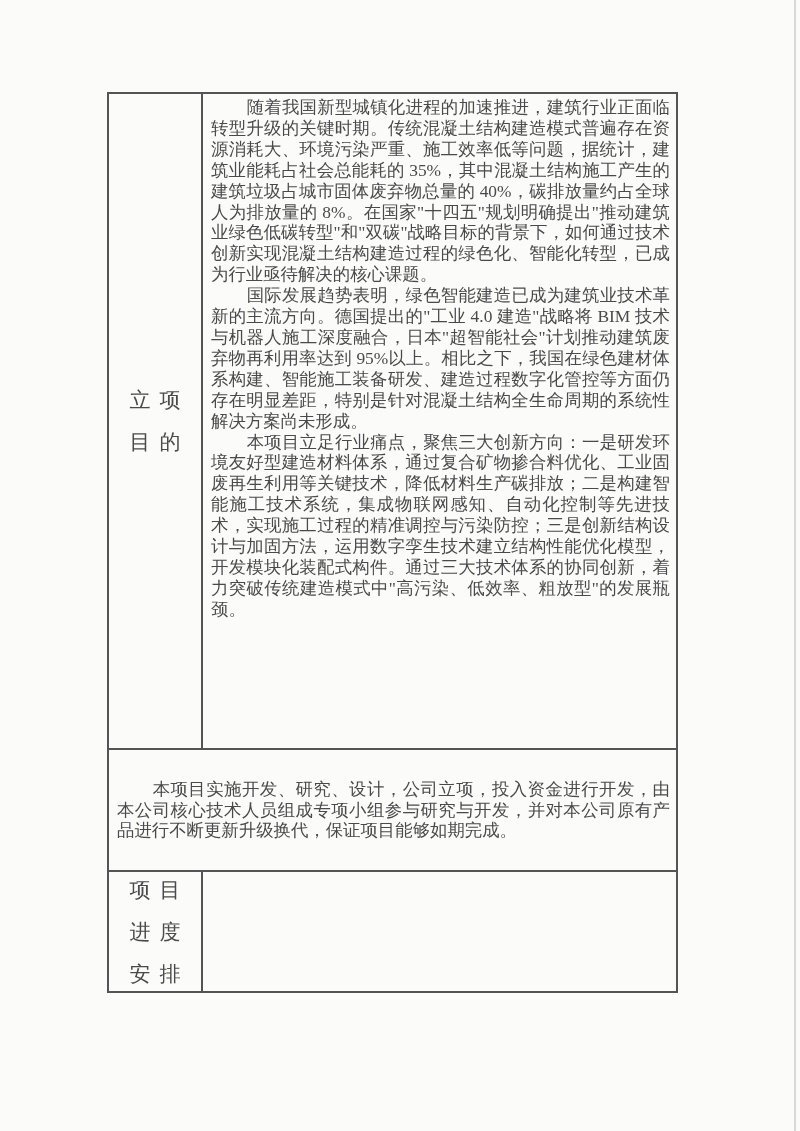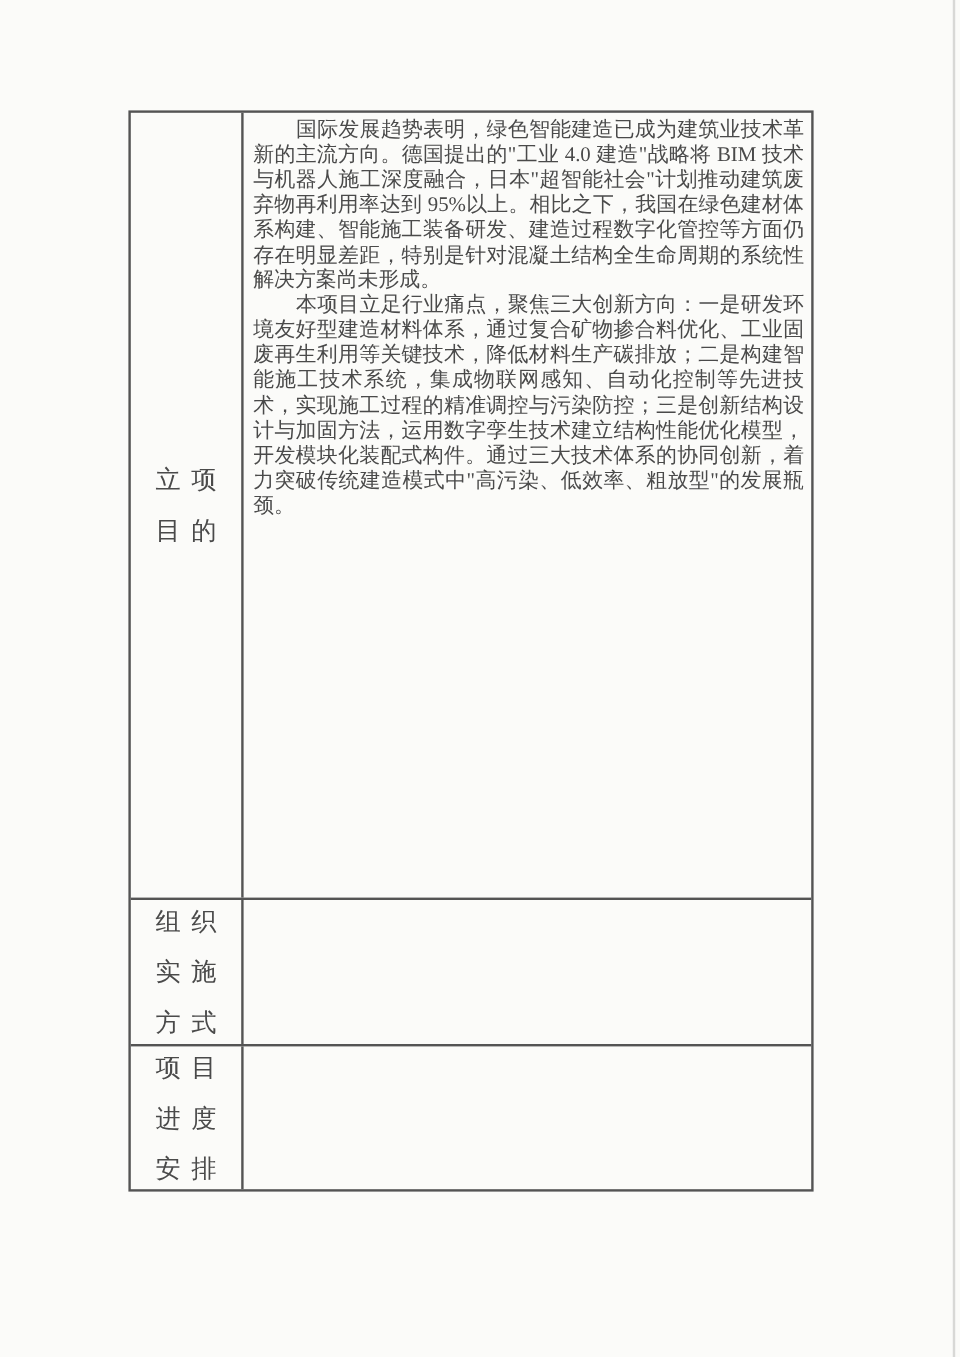--- a/index.html
+++ b/index.html
@@ -91,30 +91,29 @@
   <div class="scan-edge"></div>
 
   <div class="doc-table">
 
     <div class="row row-1">
       <div class="label-cell">
         <div class="label-line">立项</div>
         <div class="label-line">目的</div>
       </div>
       <div class="content-cell">
+        <p>随着我国新型城镇化进程的加速推进，建筑行业正面临转型升级的关键时期。传统混凝土结构建造模式普遍存在资源消耗大、环境污染严重、施工效率低等问题，据统计，建筑业能耗占社会总能耗的 35%，其中混凝土结构施工产生的建筑垃圾占城市固体废弃物总量的 40%，碳排放量约占全球人为排放量的 8%。在国家"十四五"规划明确提出"推动建筑业绿色低碳转型"和"双碳"战略目标的背景下，如何通过技术创新实现混凝土结构建造过程的绿色化、智能化转型，已成为行业亟待解决的核心课题。</p>
         <p>国际发展趋势表明，绿色智能建造已成为建筑业技术革新的主流方向。德国提出的"工业 4.0 建造"战略将 BIM 技术与机器人施工深度融合，日本"超智能社会"计划推动建筑废弃物再利用率达到 95%以上。相比之下，我国在绿色建材体系构建、智能施工装备研发、建造过程数字化管控等方面仍存在明显差距，特别是针对混凝土结构全生命周期的系统性解决方案尚未形成。</p>
         <p>本项目立足行业痛点，聚焦三大创新方向：一是研发环境友好型建造材料体系，通过复合矿物掺合料优化、工业固废再生利用等关键技术，降低材料生产碳排放；二是构建智能施工技术系统，集成物联网感知、自动化控制等先进技术，实现施工过程的精准调控与污染防控；三是创新结构设计与加固方法，运用数字孪生技术建立结构性能优化模型，开发模块化装配式构件。通过三大技术体系的协同创新，着力突破传统建造模式中"高污染、低效率、粗放型"的发展瓶颈。</p>
       </div>
     </div>
 
     <div class="row row-2">
-      <div class="label-cell">
-        <div class="label-line">组织</div>
-        <div class="label-line">实施</div>
-        <div class="label-line">方式</div>
+      <div class="content-cell v-center">
+        <p>本项目实施开发、研究、设计，公司立项，投入资金进行开发，由本公司核心技术人员组成专项小组参与研究与开发，并对本公司原有产品进行不断更新升级换代，保证项目能够如期完成。</p>
       </div>
     </div>
 
     <div class="row row-3">
       <div class="label-cell">
         <div class="label-line">项目</div>
         <div class="label-line">进度</div>
         <div class="label-line">安排</div>
       </div>
     </div>

